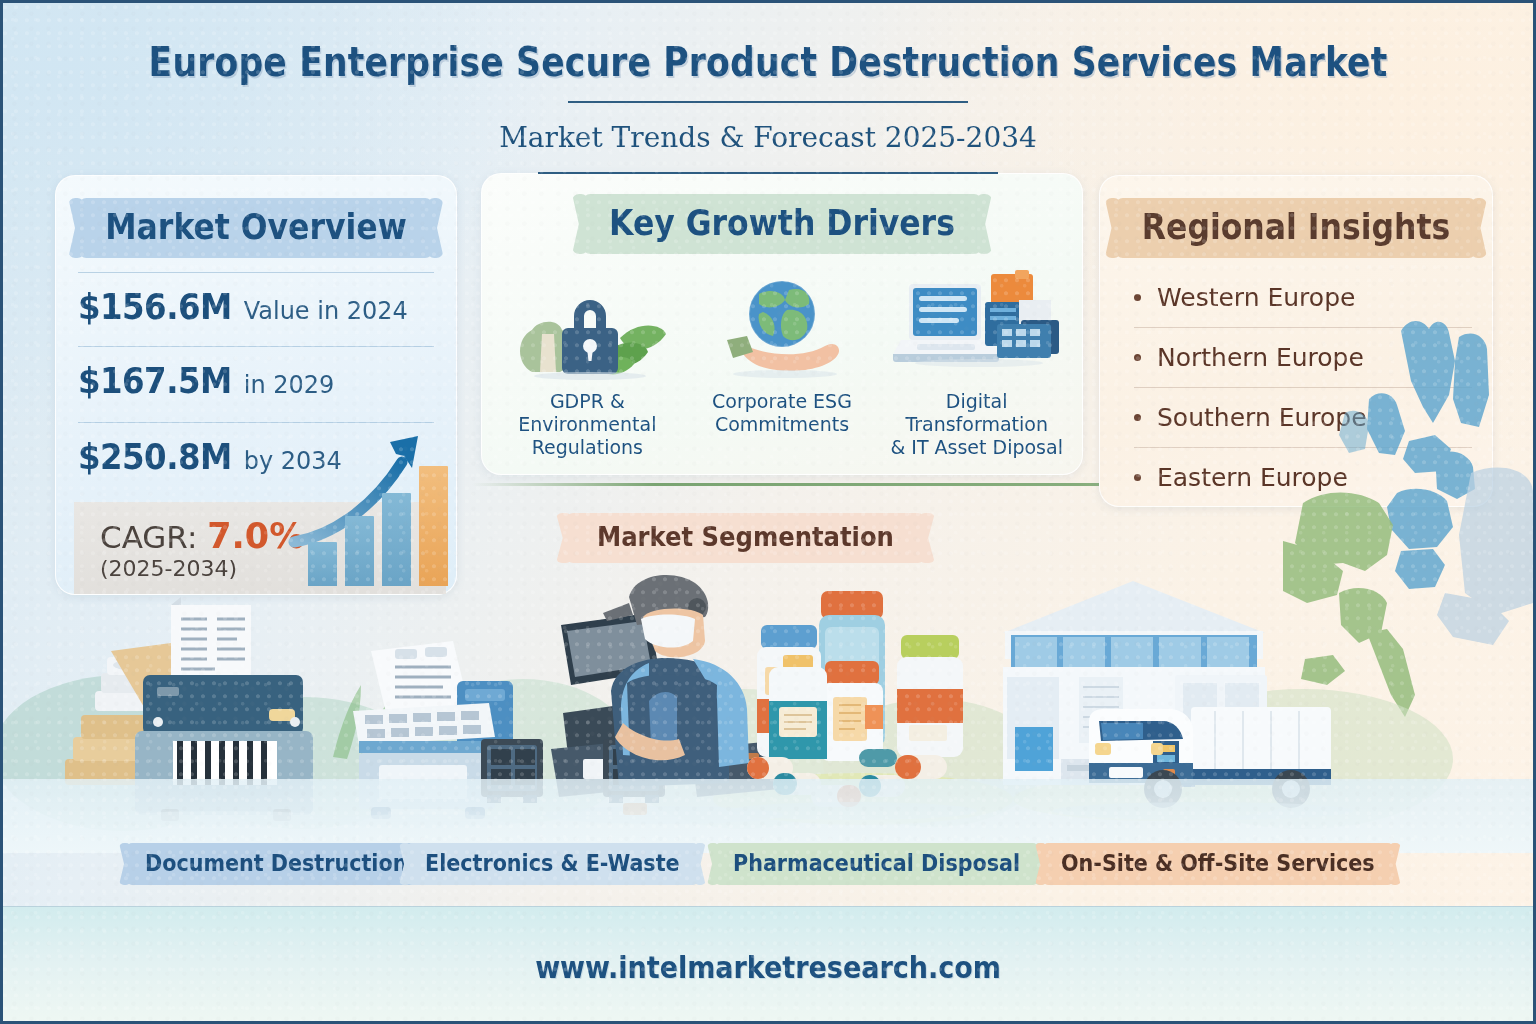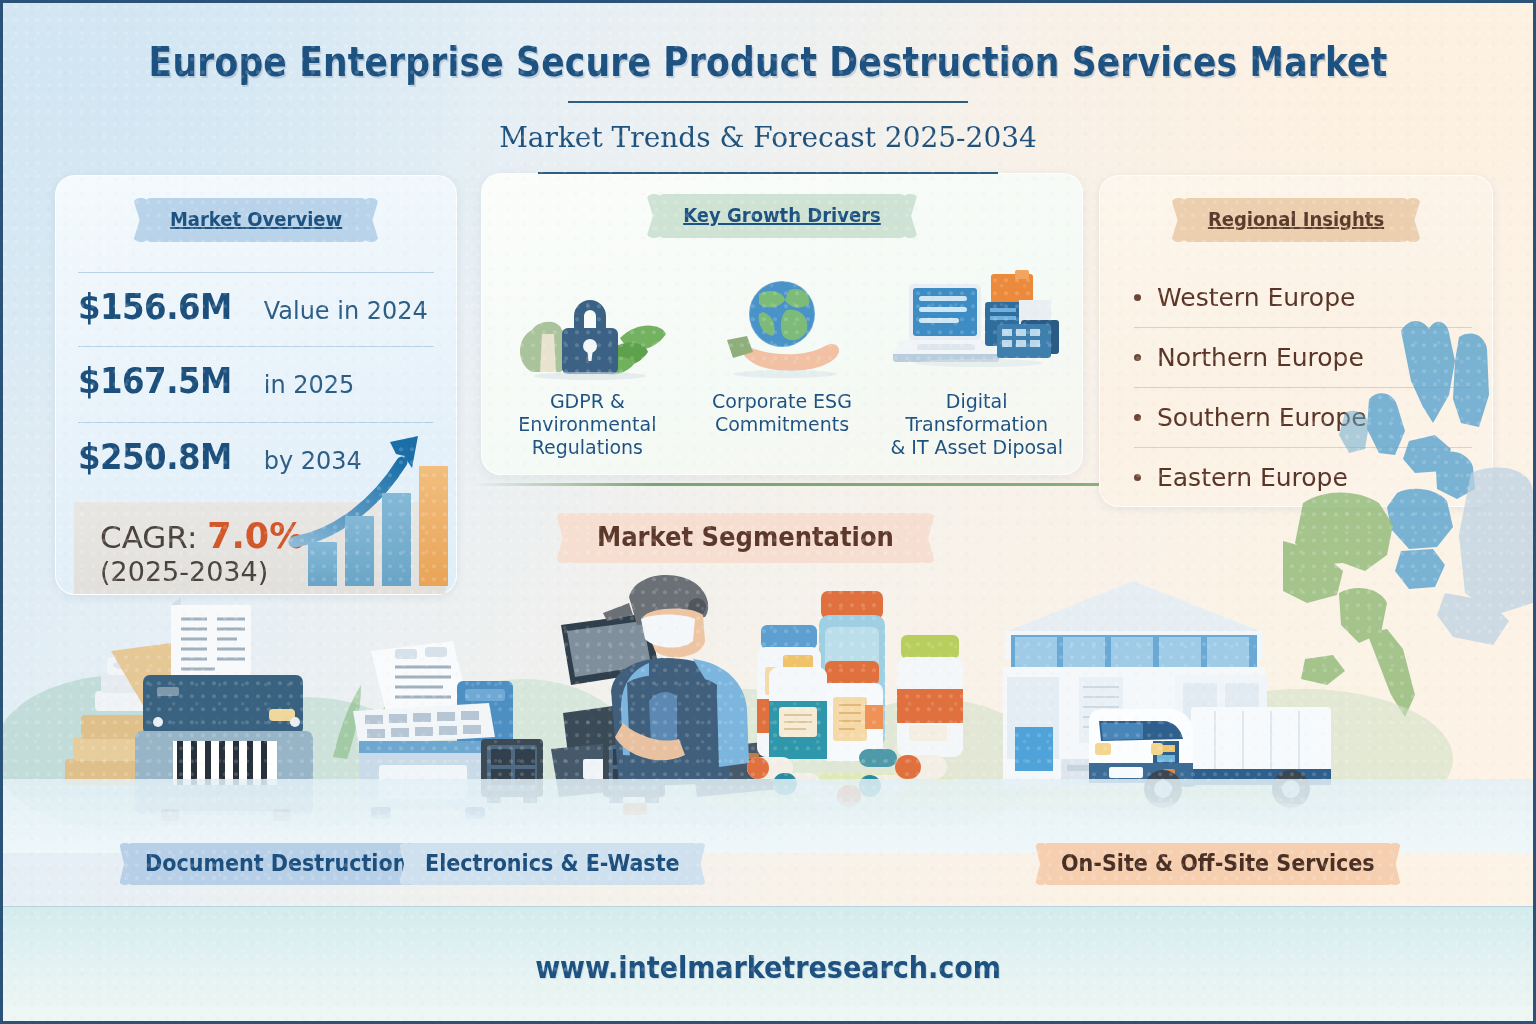--- a/index.html
+++ b/index.html
@@ -40,44 +40,44 @@
   .subline{height:2px;background:#2e5d82;flex:0 0 auto;}
   .subline.l{width:400px;} .subline.r{width:460px;}
   .subtitle{font-family:"DejaVu Serif","Liberation Serif",serif;font-size:28px;color:#1f527c;white-space:nowrap;}
 
   
   .card{position:absolute;border-radius:20px;box-shadow:0 2px 10px rgba(90,120,150,.12);}
   .ribbon{
     position:absolute;left:50%;transform:translateX(-50%);
     padding:9px 26px 11px;border-radius:7px;white-space:nowrap;
     font-family:"DejaVu Sans Condensed","Liberation Sans",sans-serif;
-    font-weight:700;font-size:20px;text-decoration:underline;
+    font-weight:700;font-size:35px;
   }
   .ribbon::before,.ribbon::after{
     content:"";position:absolute;top:0;width:16px;height:100%;background:inherit;border-radius:7px;
   }
   .ribbon::before{left:-11px;clip-path:polygon(0 0,100% 0,100% 100%,0 100%,42% 50%);}
   .ribbon::after{right:-11px;clip-path:polygon(0 0,100% 0,58% 50%,100% 100%,0 100%);}
 
   
   #overview{left:52px;top:172px;width:400px;height:418px;
     background:linear-gradient(170deg,#f4fafd 0%,#e7f2fa 55%,#dfeef8 100%);
     border:1px solid rgba(255,255,255,.9);}
   #overview .ribbon{top:22px;background:#b9d3ea;color:#1d5180;}
-  .ovrow{position:absolute;left:22px;right:22px;display:flex;align-items:baseline;gap:32px;}
+  .ovrow{position:absolute;left:22px;right:22px;display:flex;align-items:baseline;gap:12px;}
   .ovrow .big{font-family:"DejaVu Sans Condensed","Liberation Sans",sans-serif;
     font-weight:700;font-size:36px;color:#1c4f7c;letter-spacing:-.5px;}
   .ovrow .lbl{font-size:24px;color:#2c5d85;font-family:"DejaVu Sans","Liberation Sans",sans-serif;}
   .ovsep{position:absolute;left:22px;right:22px;height:1px;background:rgba(120,165,200,.45);}
   #cagrbox{position:absolute;left:18px;right:10px;bottom:0;height:92px;
     background:linear-gradient(180deg,rgba(233,230,226,.92),rgba(226,222,217,.9));padding-left:36px;}
   .cagr-line1{position:absolute;left:26px;top:14px;font-size:31px;color:#4a423d;
     font-family:"DejaVu Sans","Liberation Sans",sans-serif;}
   .cagr-line1 b{color:#d2582c;font-weight:700;font-size:35px;}
-  .cagr-line2{position:absolute;left:26px;top:54px;font-size:27px;color:#4a423d;
+  .cagr-line2{position:absolute;left:26px;top:54px;font-size:22px;color:#4a423d;
     font-family:"DejaVu Sans","Liberation Sans",sans-serif;text-align:center;}
 
   
   #minichart{position:absolute;right:-10px;bottom:0;width:170px;height:170px;}
   .bar{position:absolute;bottom:8px;width:29px;border-radius:1px 1px 0 0;}
   .bar.b1{left:22px;}.bar.b2{left:59px;}.bar.b3{left:96px;}.bar.b4{left:133px;}
 
   
   #drivers{left:478px;top:170px;width:600px;height:300px;
     background:linear-gradient(160deg,#fbfdfb 0%,#f4faf5 60%,#f7f6ef 100%);
@@ -180,21 +180,21 @@
 
     <div class="ovsep" style="top:96px"></div>
     <div class="ovrow" style="top:110px">
       <span class="big">$156.6M</span>
       <span class="lbl">Value in 2024</span>
     </div>
 
     <div class="ovsep" style="top:170px"></div>
     <div class="ovrow" style="top:184px">
       <span class="big">$167.5M</span>
-      <span class="lbl">in 2025</span>
+      <span class="lbl">in 2029</span>
     </div>
 
     <div class="ovsep" style="top:246px"></div>
     <div class="ovrow" style="top:260px">
       <span class="big">$250.8M</span>
       <span class="lbl">by 2034</span>
     </div>
 
     <div id="cagrbox">
       <div class="cagr-line1">
@@ -572,18 +572,19 @@
         <circle cx="1288" cy="226" r="19" fill="#3a4752"></circle>
           <circle cx="1288" cy="226" r="9" fill="#c3ced7"></circle>
         <ellipse cx="1200" cy="248" rx="150" ry="9" fill="#cfe0e8" opacity=".45"></ellipse>
       </g>
     </svg>
     <div id="ground"></div>
   </div>
 
   <div class="seglabel" id="sl0">Document Destruction</div>
   <div class="seglabel" id="sl1">Electronics &amp; E-Waste</div>
+  <div class="seglabel" id="sl2">Pharmaceutical Disposal</div>
   <div class="seglabel" id="sl3">On-Site &amp; Off-Site Services</div>
 
   <div id="footband"></div>
   <div id="footurl">www.intelmarketresearch.com</div>
 
 </div>
 
 </body></html>

